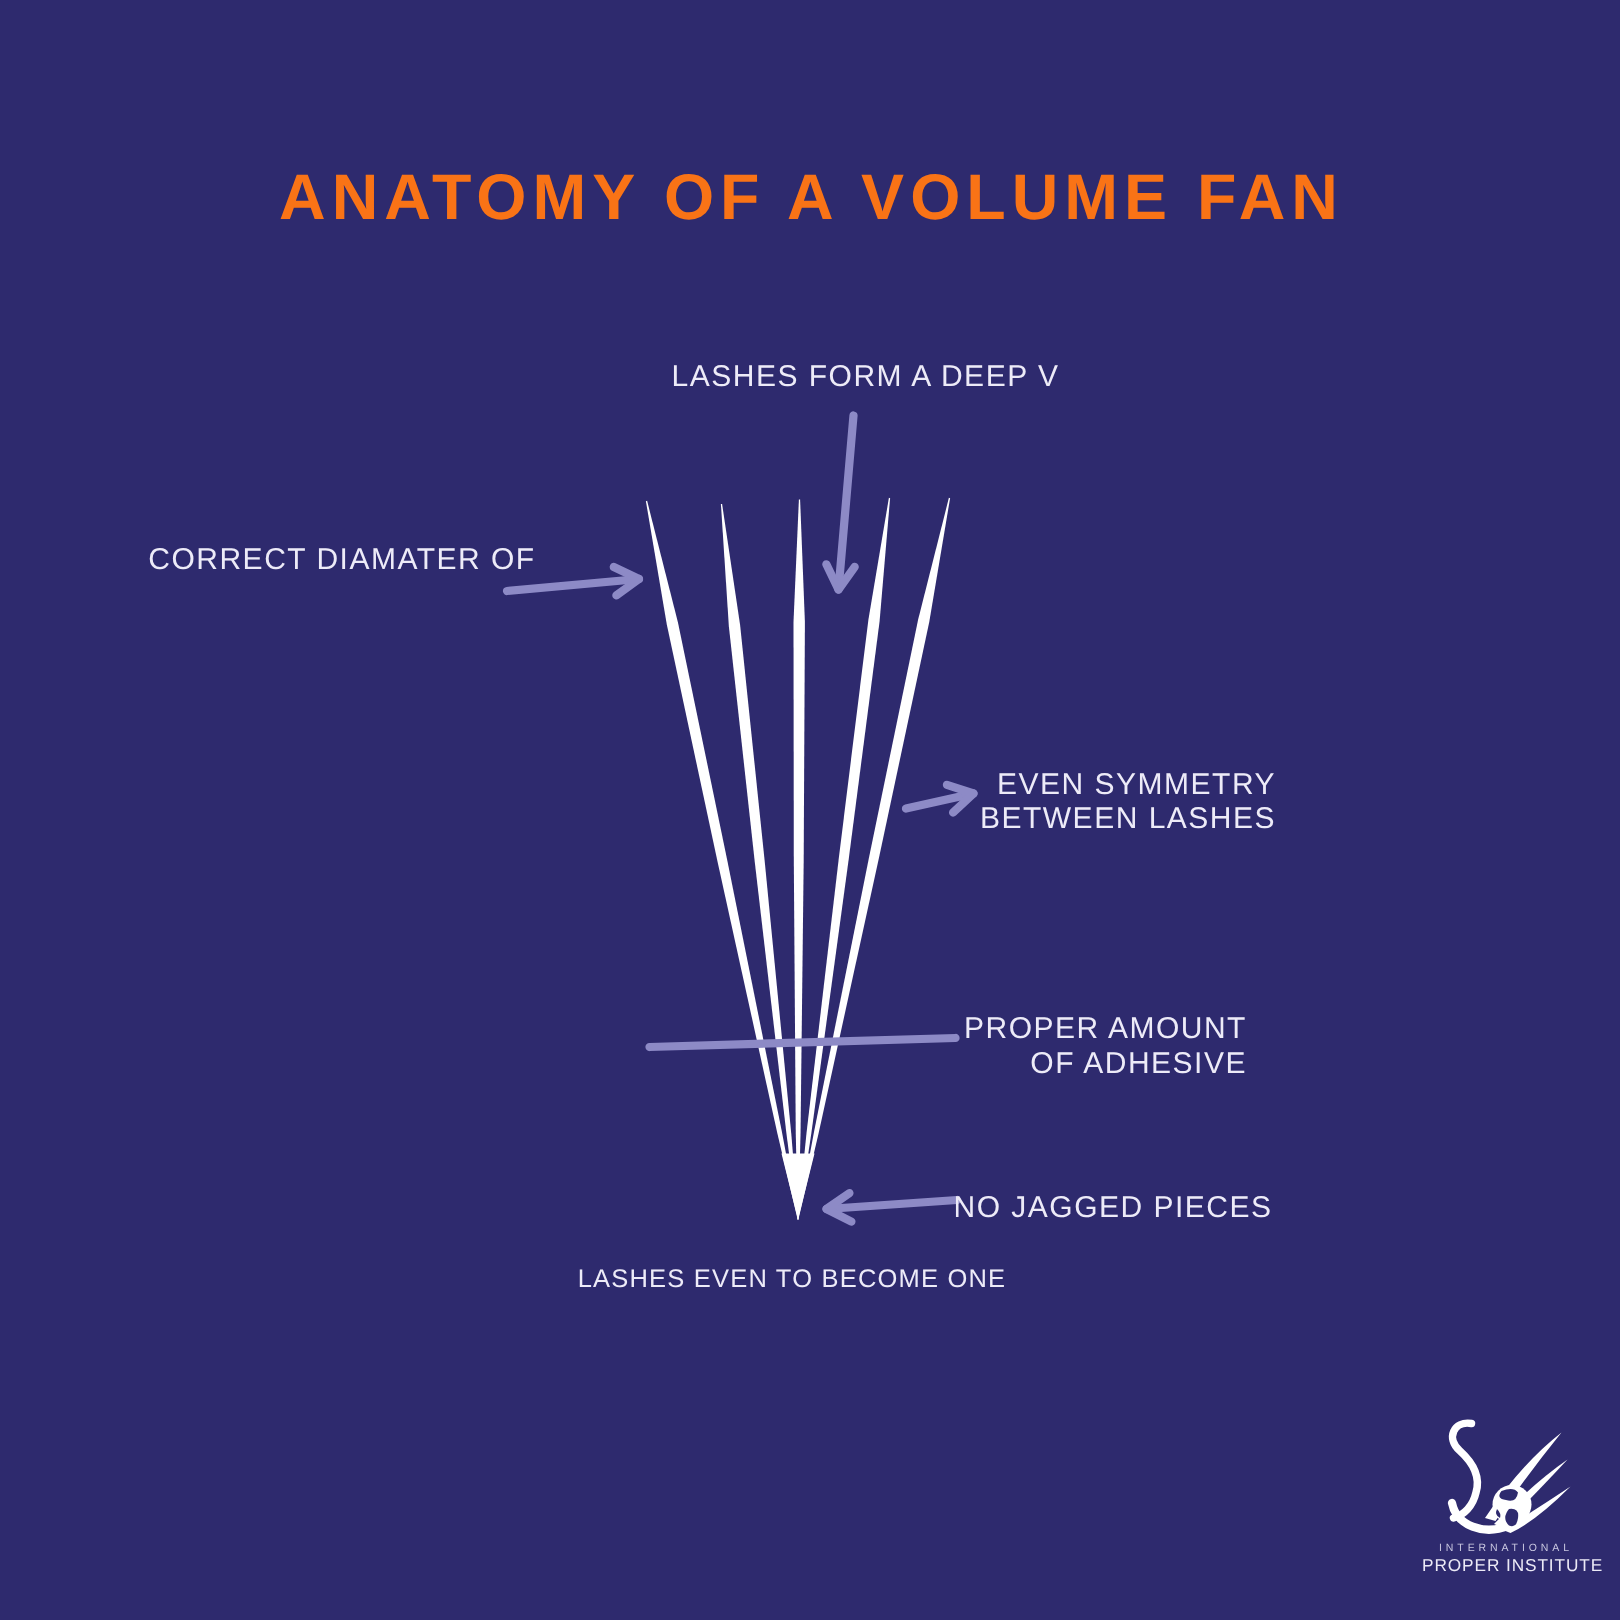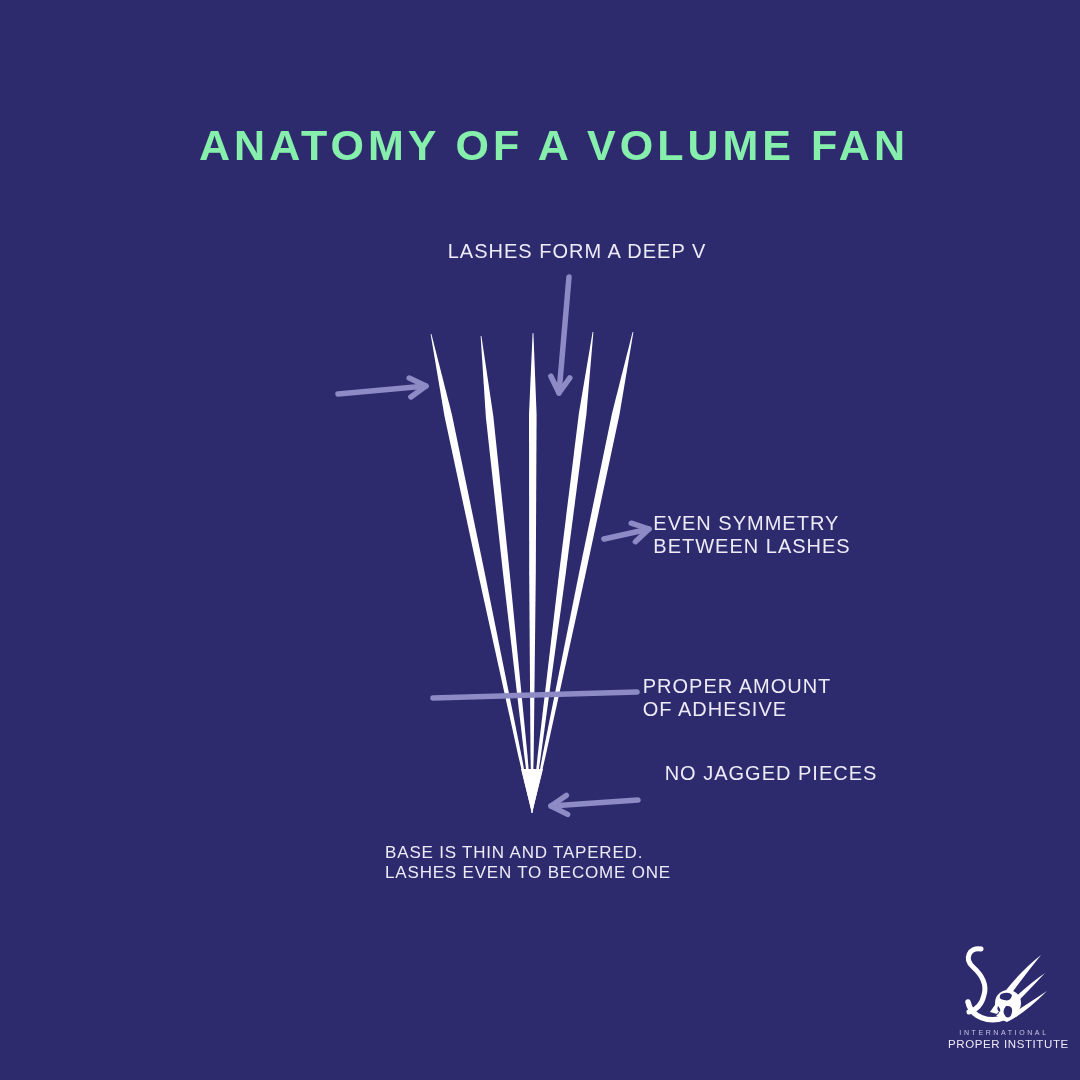--- a/index.html
+++ b/index.html
@@ -3,33 +3,33 @@
 <meta charset="utf-8">
 <style>
   html,body{margin:0;padding:0;background:#1e1b4d;}
   .poster{
     position:relative;width:1080px;height:1080px;overflow:hidden;
     background:#2e2a6e;
     font-family:"Liberation Sans",sans-serif;
   }
   .title{
     position:absolute;left:540px;top:110px;transform:translateX(-50%);
-    margin:14px;font-size:43px;font-weight:800;letter-spacing:4px;
-    color:#86efac;white-space:nowrap;line-height:43px;
+    margin:1px;font-size:43px;font-weight:800;letter-spacing:4px;
+    color:#f97316;white-space:nowrap;line-height:43px;
   }
   .label{
     position:absolute;transform:translateX(-50%);
     color:#edebf8;font-size:20px;letter-spacing:1px;line-height:23px;
-    text-align:left;white-space:nowrap;font-weight:500;
+    text-align:right;white-space:nowrap;font-weight:500;
   }
   #lbl-deepv   {left:577px;top:240px;}
   #lbl-diameter{left:228px;top:362px;}
   #lbl-symmetry{left:752px;top:512px;}
   #lbl-adhesive{left:737px;top:675px;}
-  #lbl-jagged  {left:742px;top:762px;margin-left:29px;}
+  #lbl-jagged  {left:742px;top:794px;}
   #lbl-base    {left:528px;top:843px;font-size:17px;line-height:20px;letter-spacing:0.8px;}
   #fan-svg{position:absolute;left:0;top:0;width:1080px;height:1080px;}
   .logo{
     position:absolute;left:948px;top:942px;width:112px;text-align:center;
     color:#ffffff;
   }
   .logo svg{display:block;margin:0 auto;}
   .logo-l1{font-size:7px;letter-spacing:2.6px;color:#c9c7e0;margin-top:3px;white-space:nowrap;}
   .logo-l2{font-size:11.5px;letter-spacing:0.6px;color:#eceaf6;margin-top:2px;white-space:nowrap;}
 </style>
@@ -66,38 +66,38 @@
       <g stroke="#8d8ac6" stroke-width="5.5" stroke-linecap="round" stroke-linejoin="round" fill="none">
         <line x1="433" y1="698" x2="637" y2="692"></line>
       </g>
     </svg>
 
   <div class="label" id="lbl-deepv">
     <div>LASHES FORM A DEEP V</div>
   </div>
 
   <div class="label" id="lbl-diameter">
+    <div>CORRECT DIAMATER OF</div>
   </div>
 
   <div class="label" id="lbl-symmetry">
     <div>EVEN SYMMETRY</div>
     <div>BETWEEN LASHES</div>
   </div>
 
   <div class="label" id="lbl-adhesive">
     <div>PROPER AMOUNT</div>
     <div>OF ADHESIVE</div>
   </div>
 
   <div class="label" id="lbl-jagged">
     <div>NO JAGGED PIECES</div>
   </div>
 
   <div class="label" id="lbl-base">
-    <div>BASE IS THIN AND TAPERED.</div>
     <div>LASHES EVEN TO BECOME ONE</div>
   </div>
 
   <div class="logo">
     <svg width="100" height="84" viewBox="0 0 100 84">
 
       <path d="M 27 7 C 15 5 10 17 19 25 C 29 34 33 43 30 53 C 28 62 22 68 15 70" fill="none" stroke="#ffffff" stroke-width="5" stroke-linecap="round"></path>
 
       <path d="M 14 60 C 17 75 35 82 52 75" fill="none" stroke="#ffffff" stroke-width="5.5" stroke-linecap="round"></path>
 

